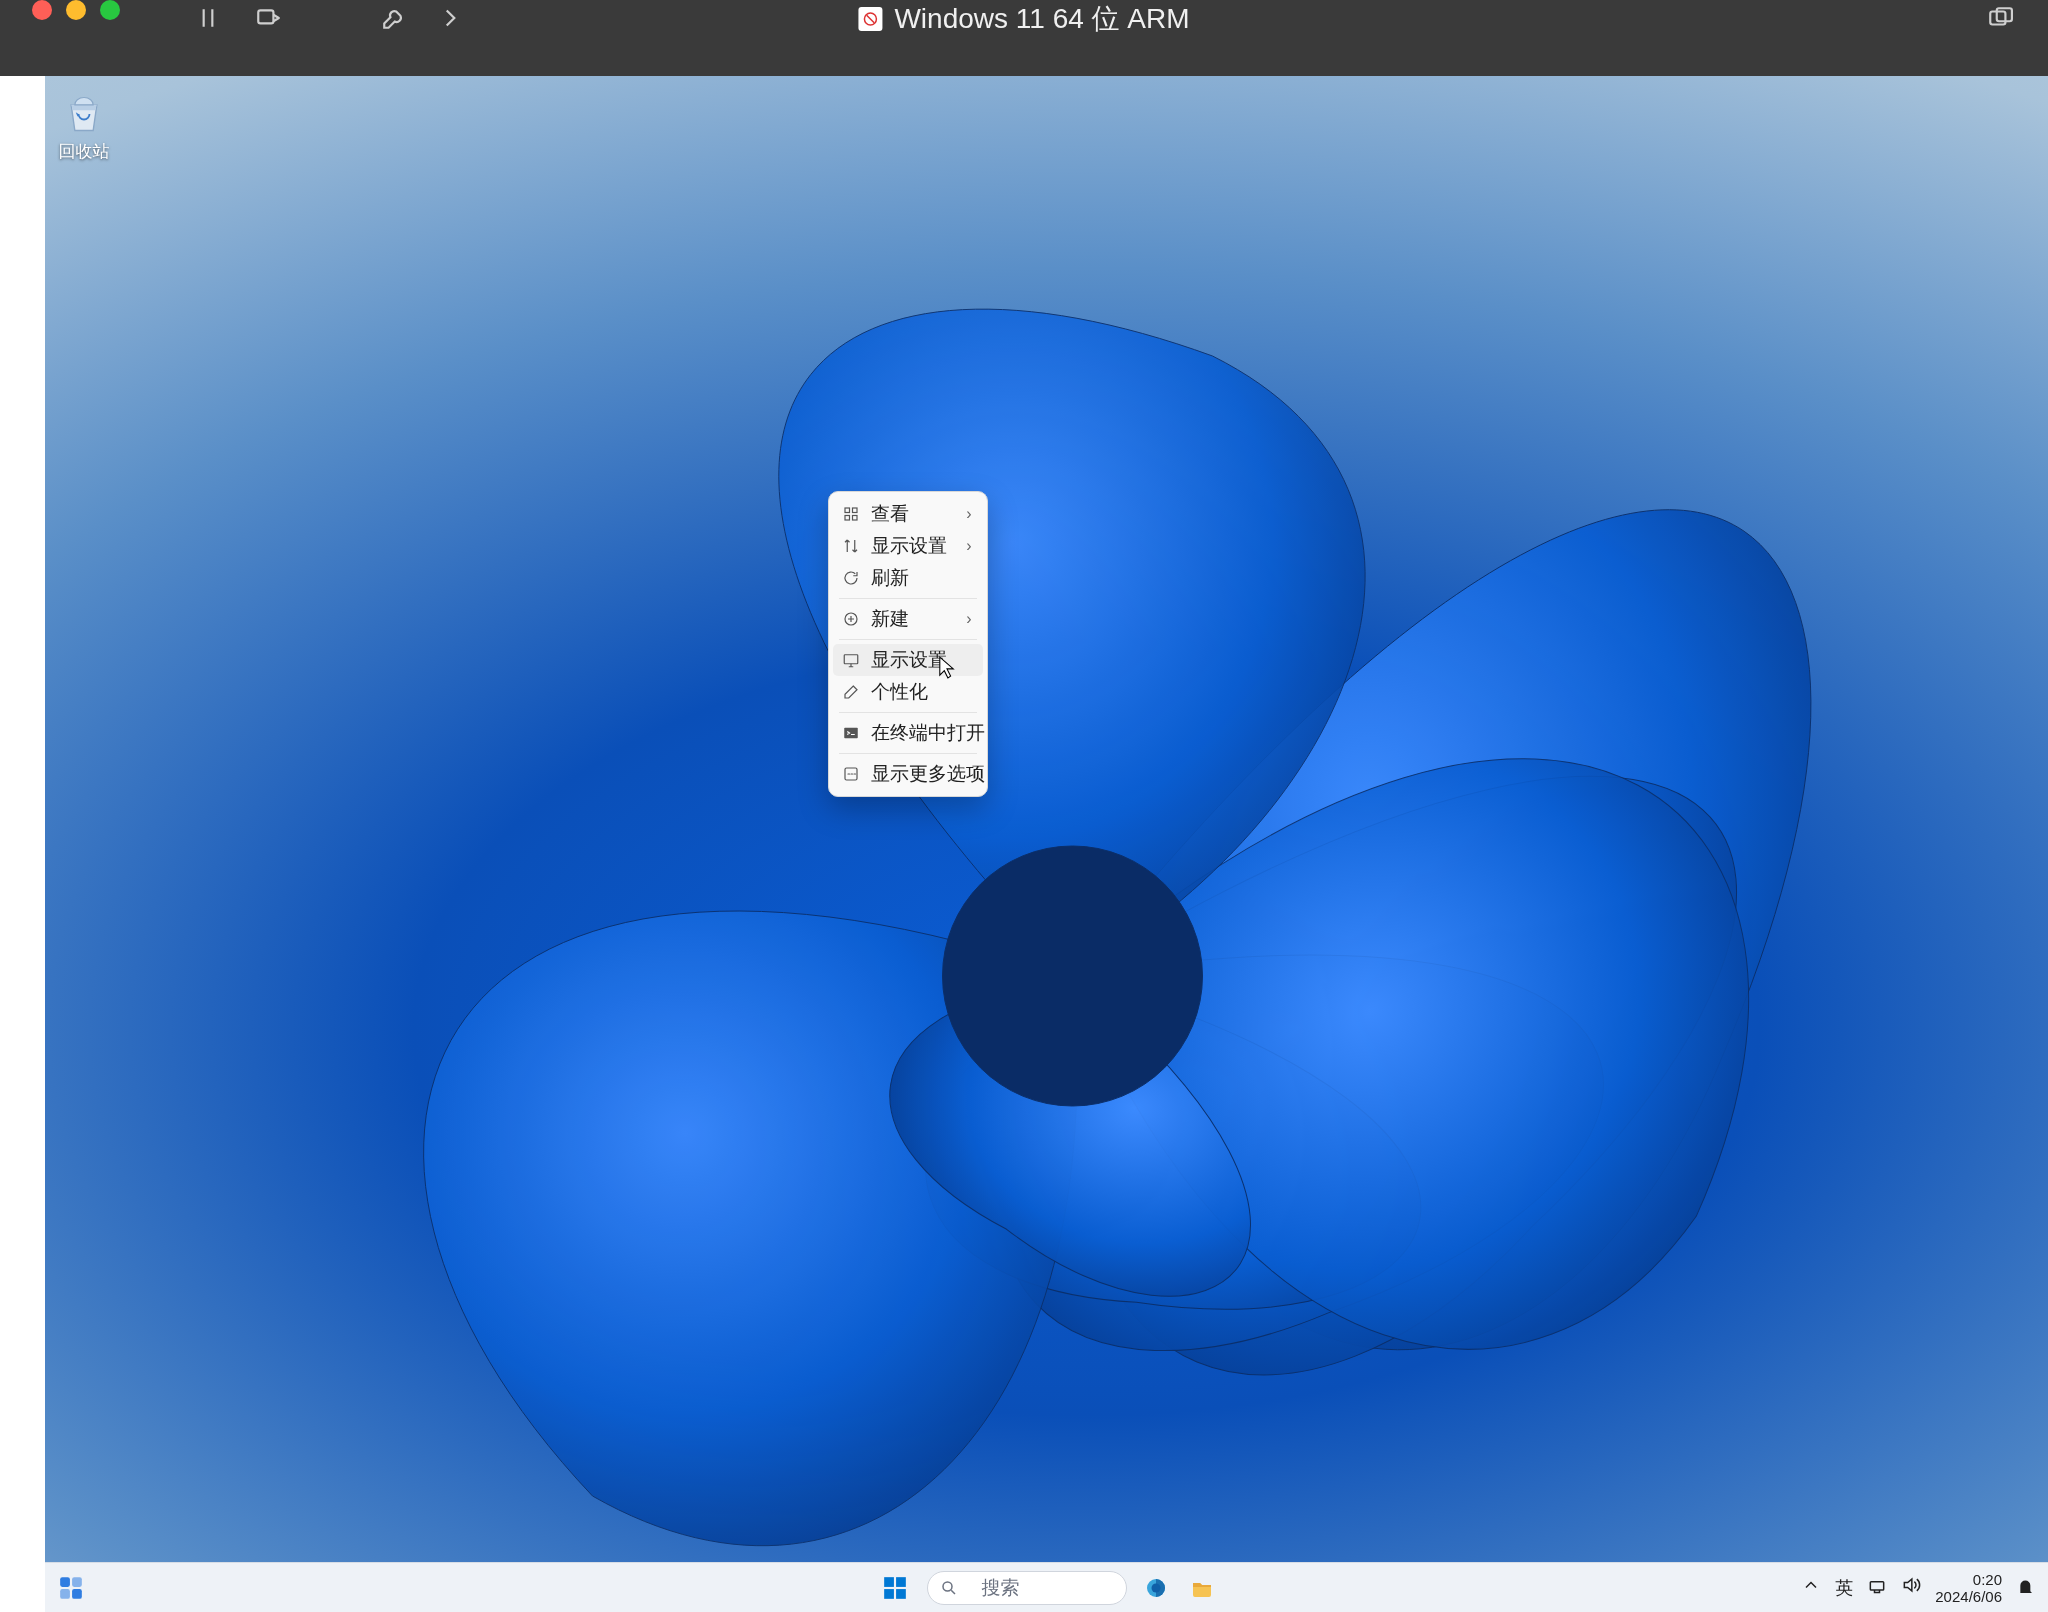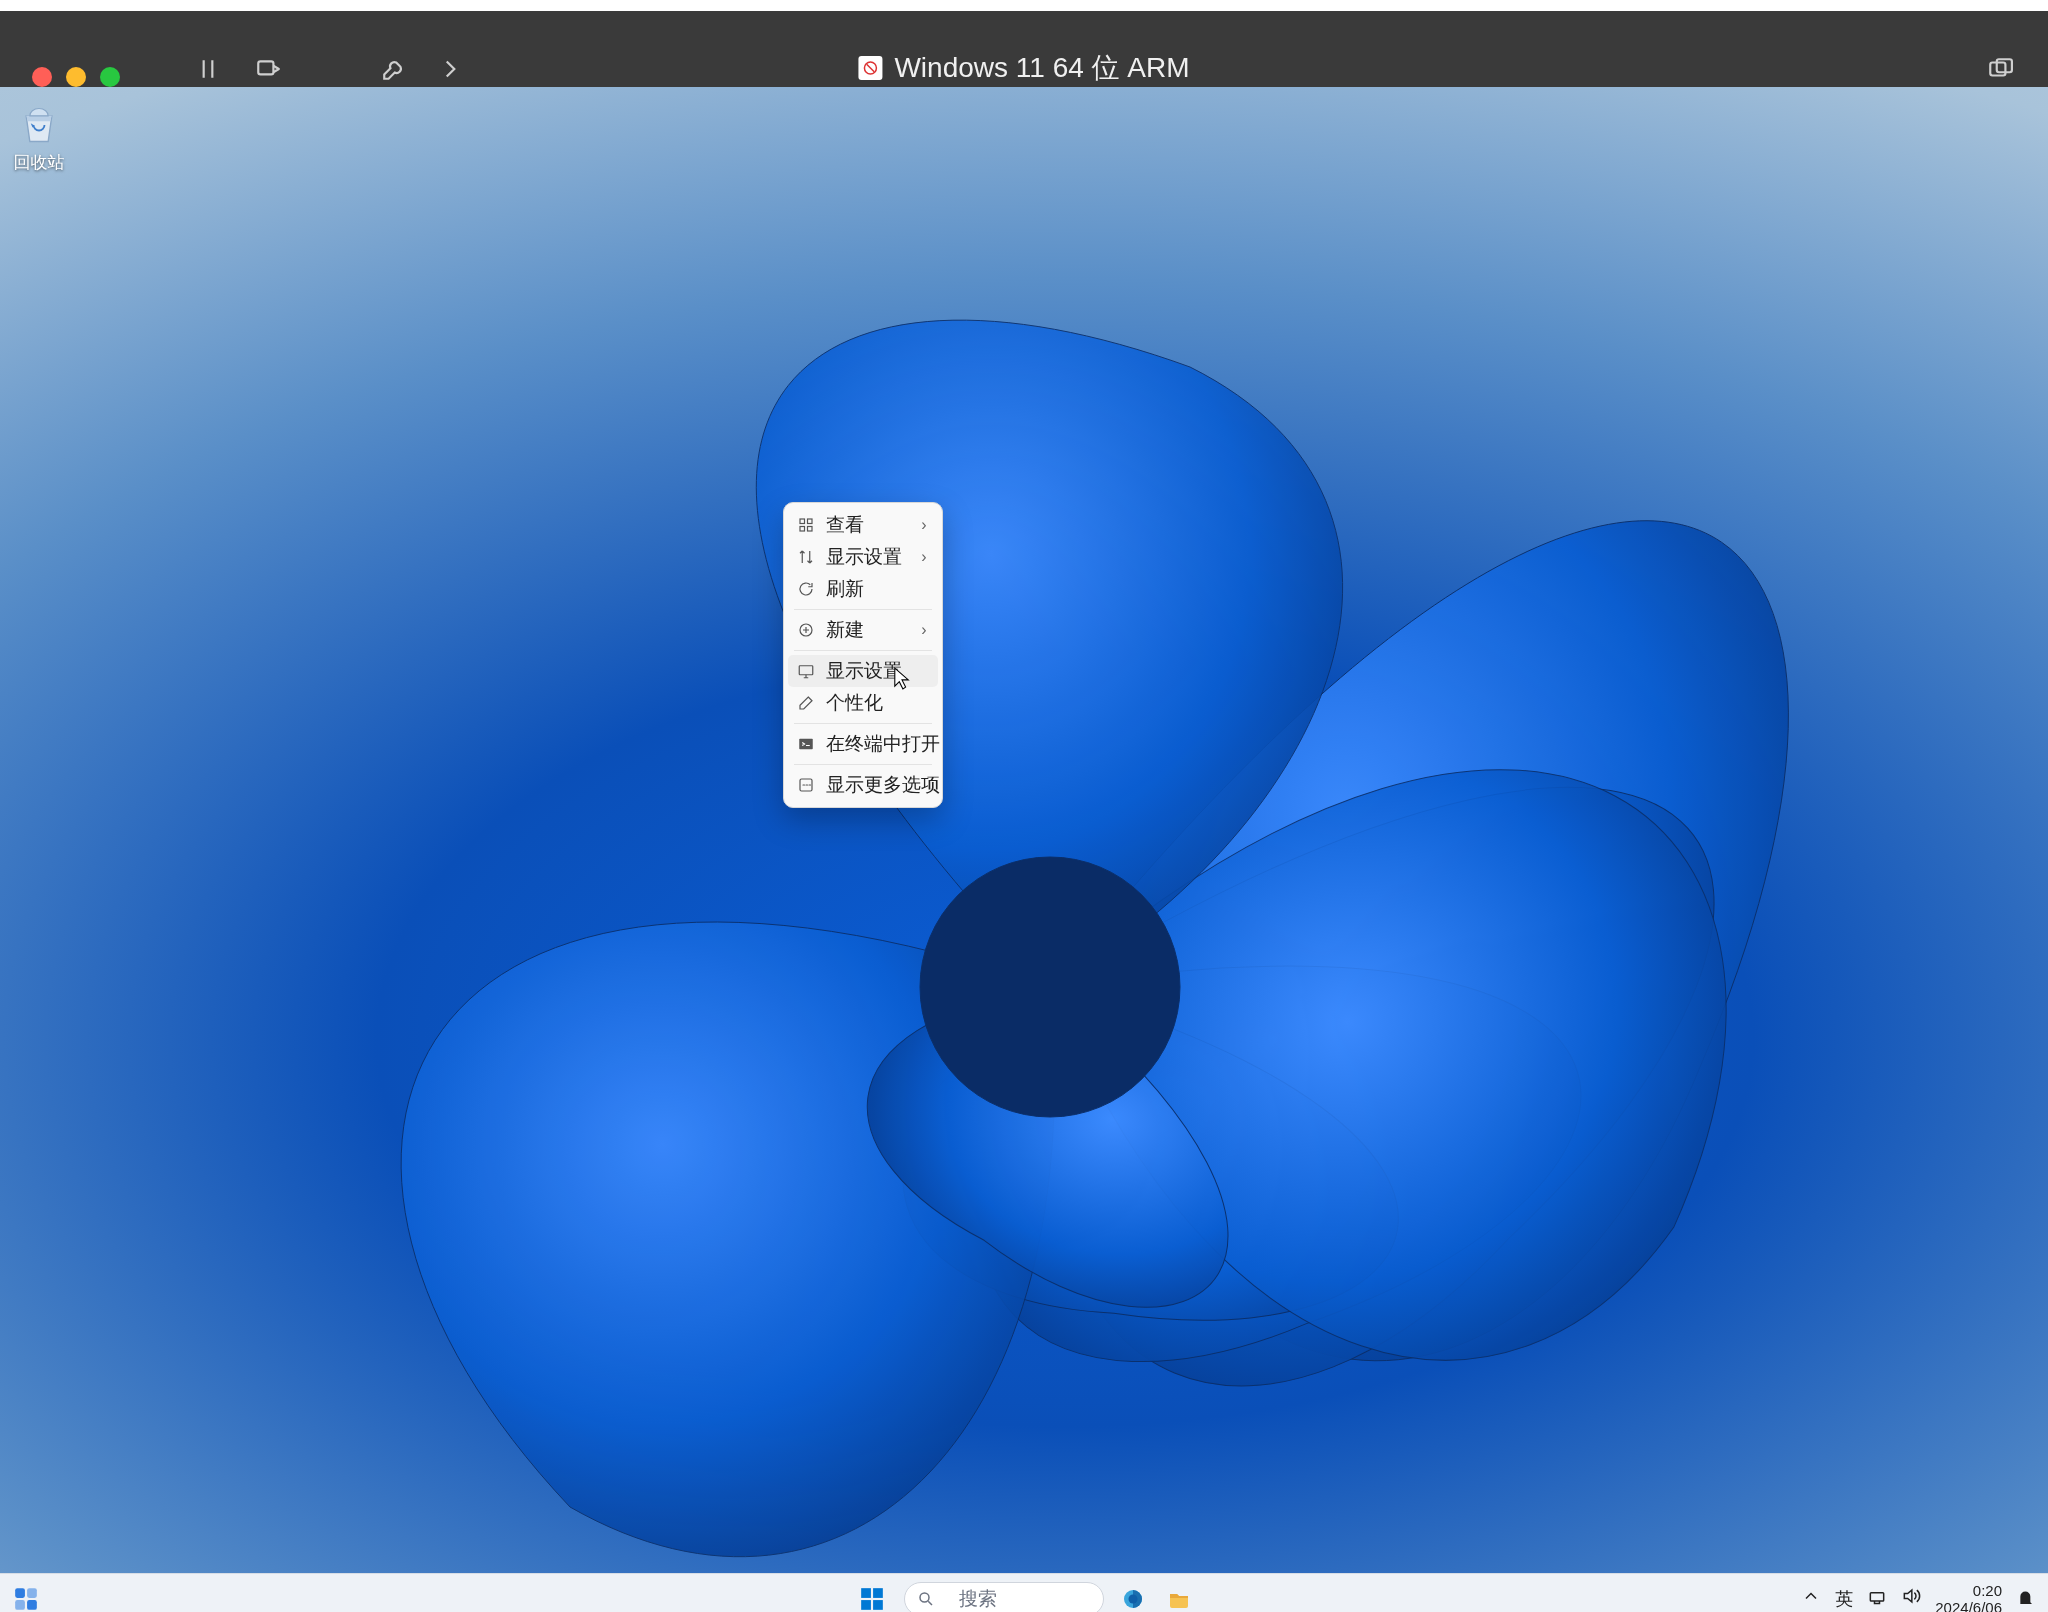--- a/index.html
+++ b/index.html
@@ -3,24 +3,23 @@
 <meta charset="utf-8">
 <style>
   * { margin: 0; padding: 0; box-sizing: border-box; }
   html, body { width: 2048px; height: 1612px; overflow: hidden; font-family: "Segoe UI", -apple-system, sans-serif; }
 
   
   .titlebar {
     height: 76px;
     background: #3a3a3a;
     display: flex;
-    align-items: flex-end;
+    align-items: flex-start;
     position: relative;
     color: #e8e8e8;
-    margin-top: 11px;
   }
   .traffic-lights { display: flex; gap: 14px; margin-left: 32px; }
   .traffic-light { width: 20px; height: 20px; border-radius: 50%; }
   .tl-red    { background: #ff5f57; }
   .tl-yellow { background: #febc2e; }
   .tl-green  { background: #28c840; }
 
   .tb-btn {
     width: 36px; height: 36px; margin-left: 40px;
     display: flex; align-items: center; justify-content: center;
@@ -42,20 +41,21 @@
 
   .tb-right { margin-left: auto; margin-right: 30px; }
 
   
   .guest {
     position: relative;
     height: calc(1612px - 76px);
     background: radial-gradient(ellipse 120% 90% at 52% 62%,
                   #0b5ed7 0%, #0a4fb8 28%, #5a8fc8 55%, #a8c3da 78%, #bcd0de 100%);
     overflow: hidden;
+    margin-left: 45px;
   }
   .bloom {
     position:absolute; inset:0; pointer-events:none;
   }
   .bloom svg { width:100%; height:100%; }
 
   
   .desktop-icon {
     position: absolute; top: 16px; left: 12px;
     width: 54px; text-align: center;

